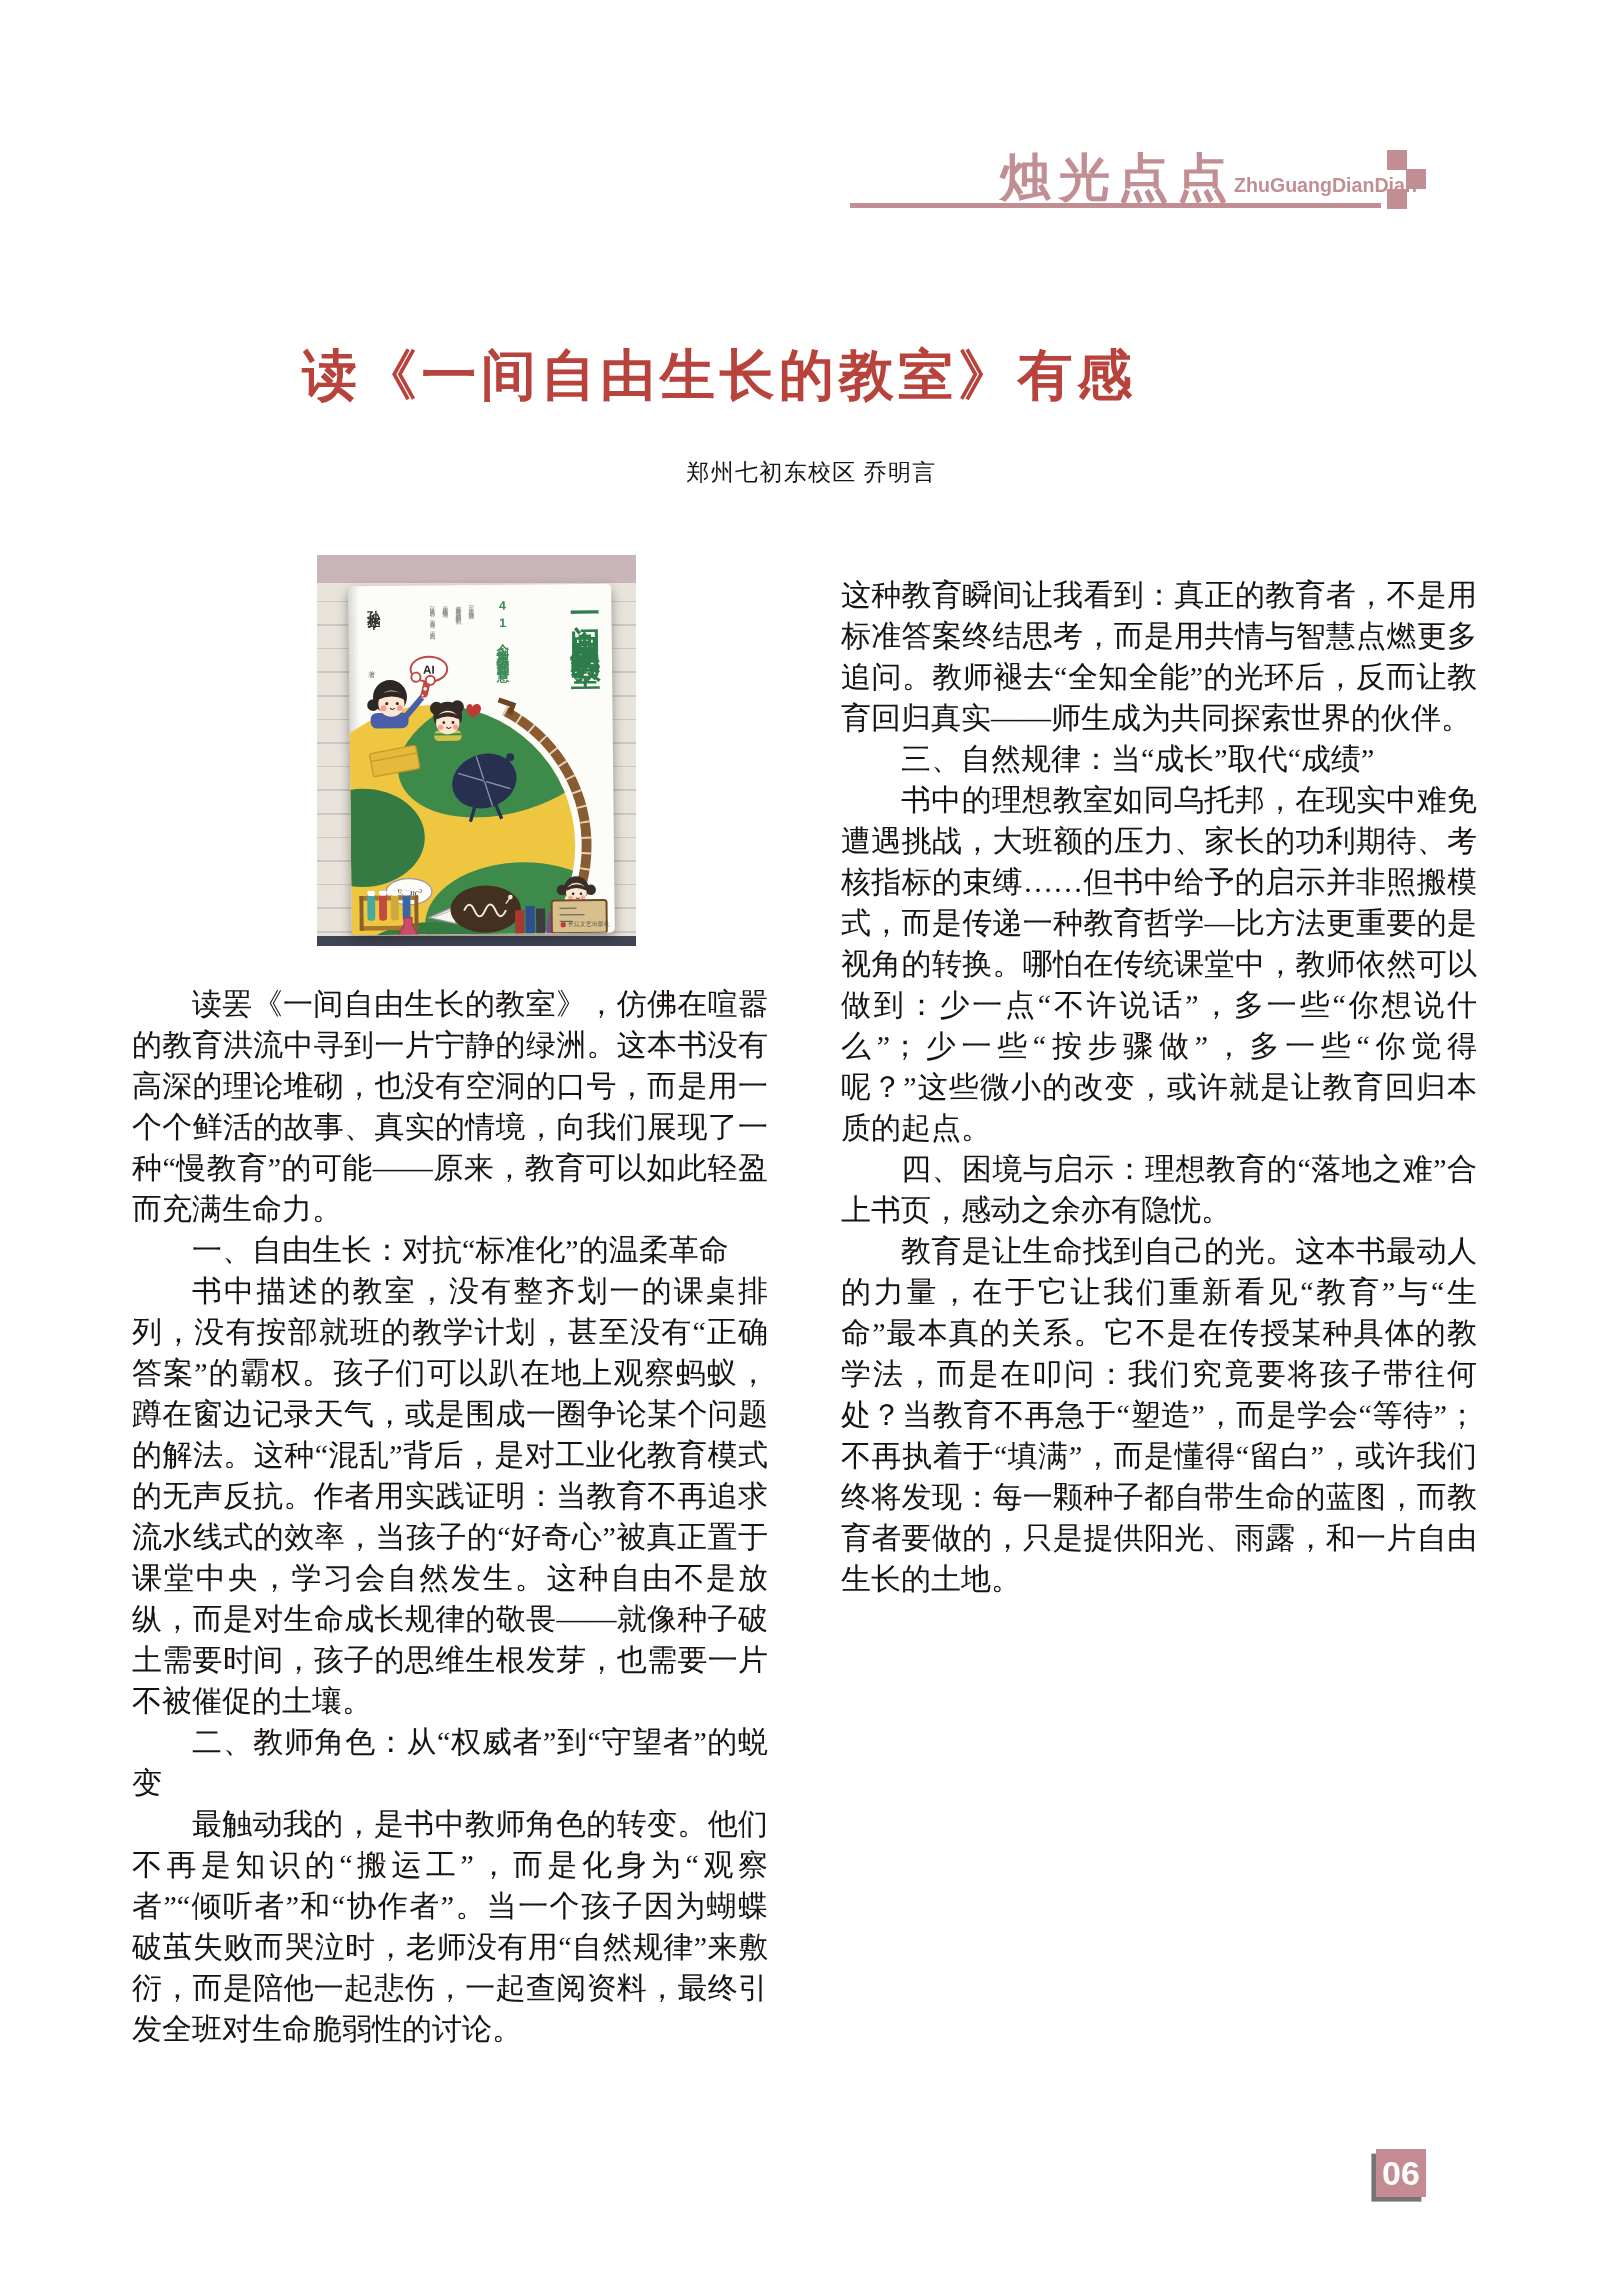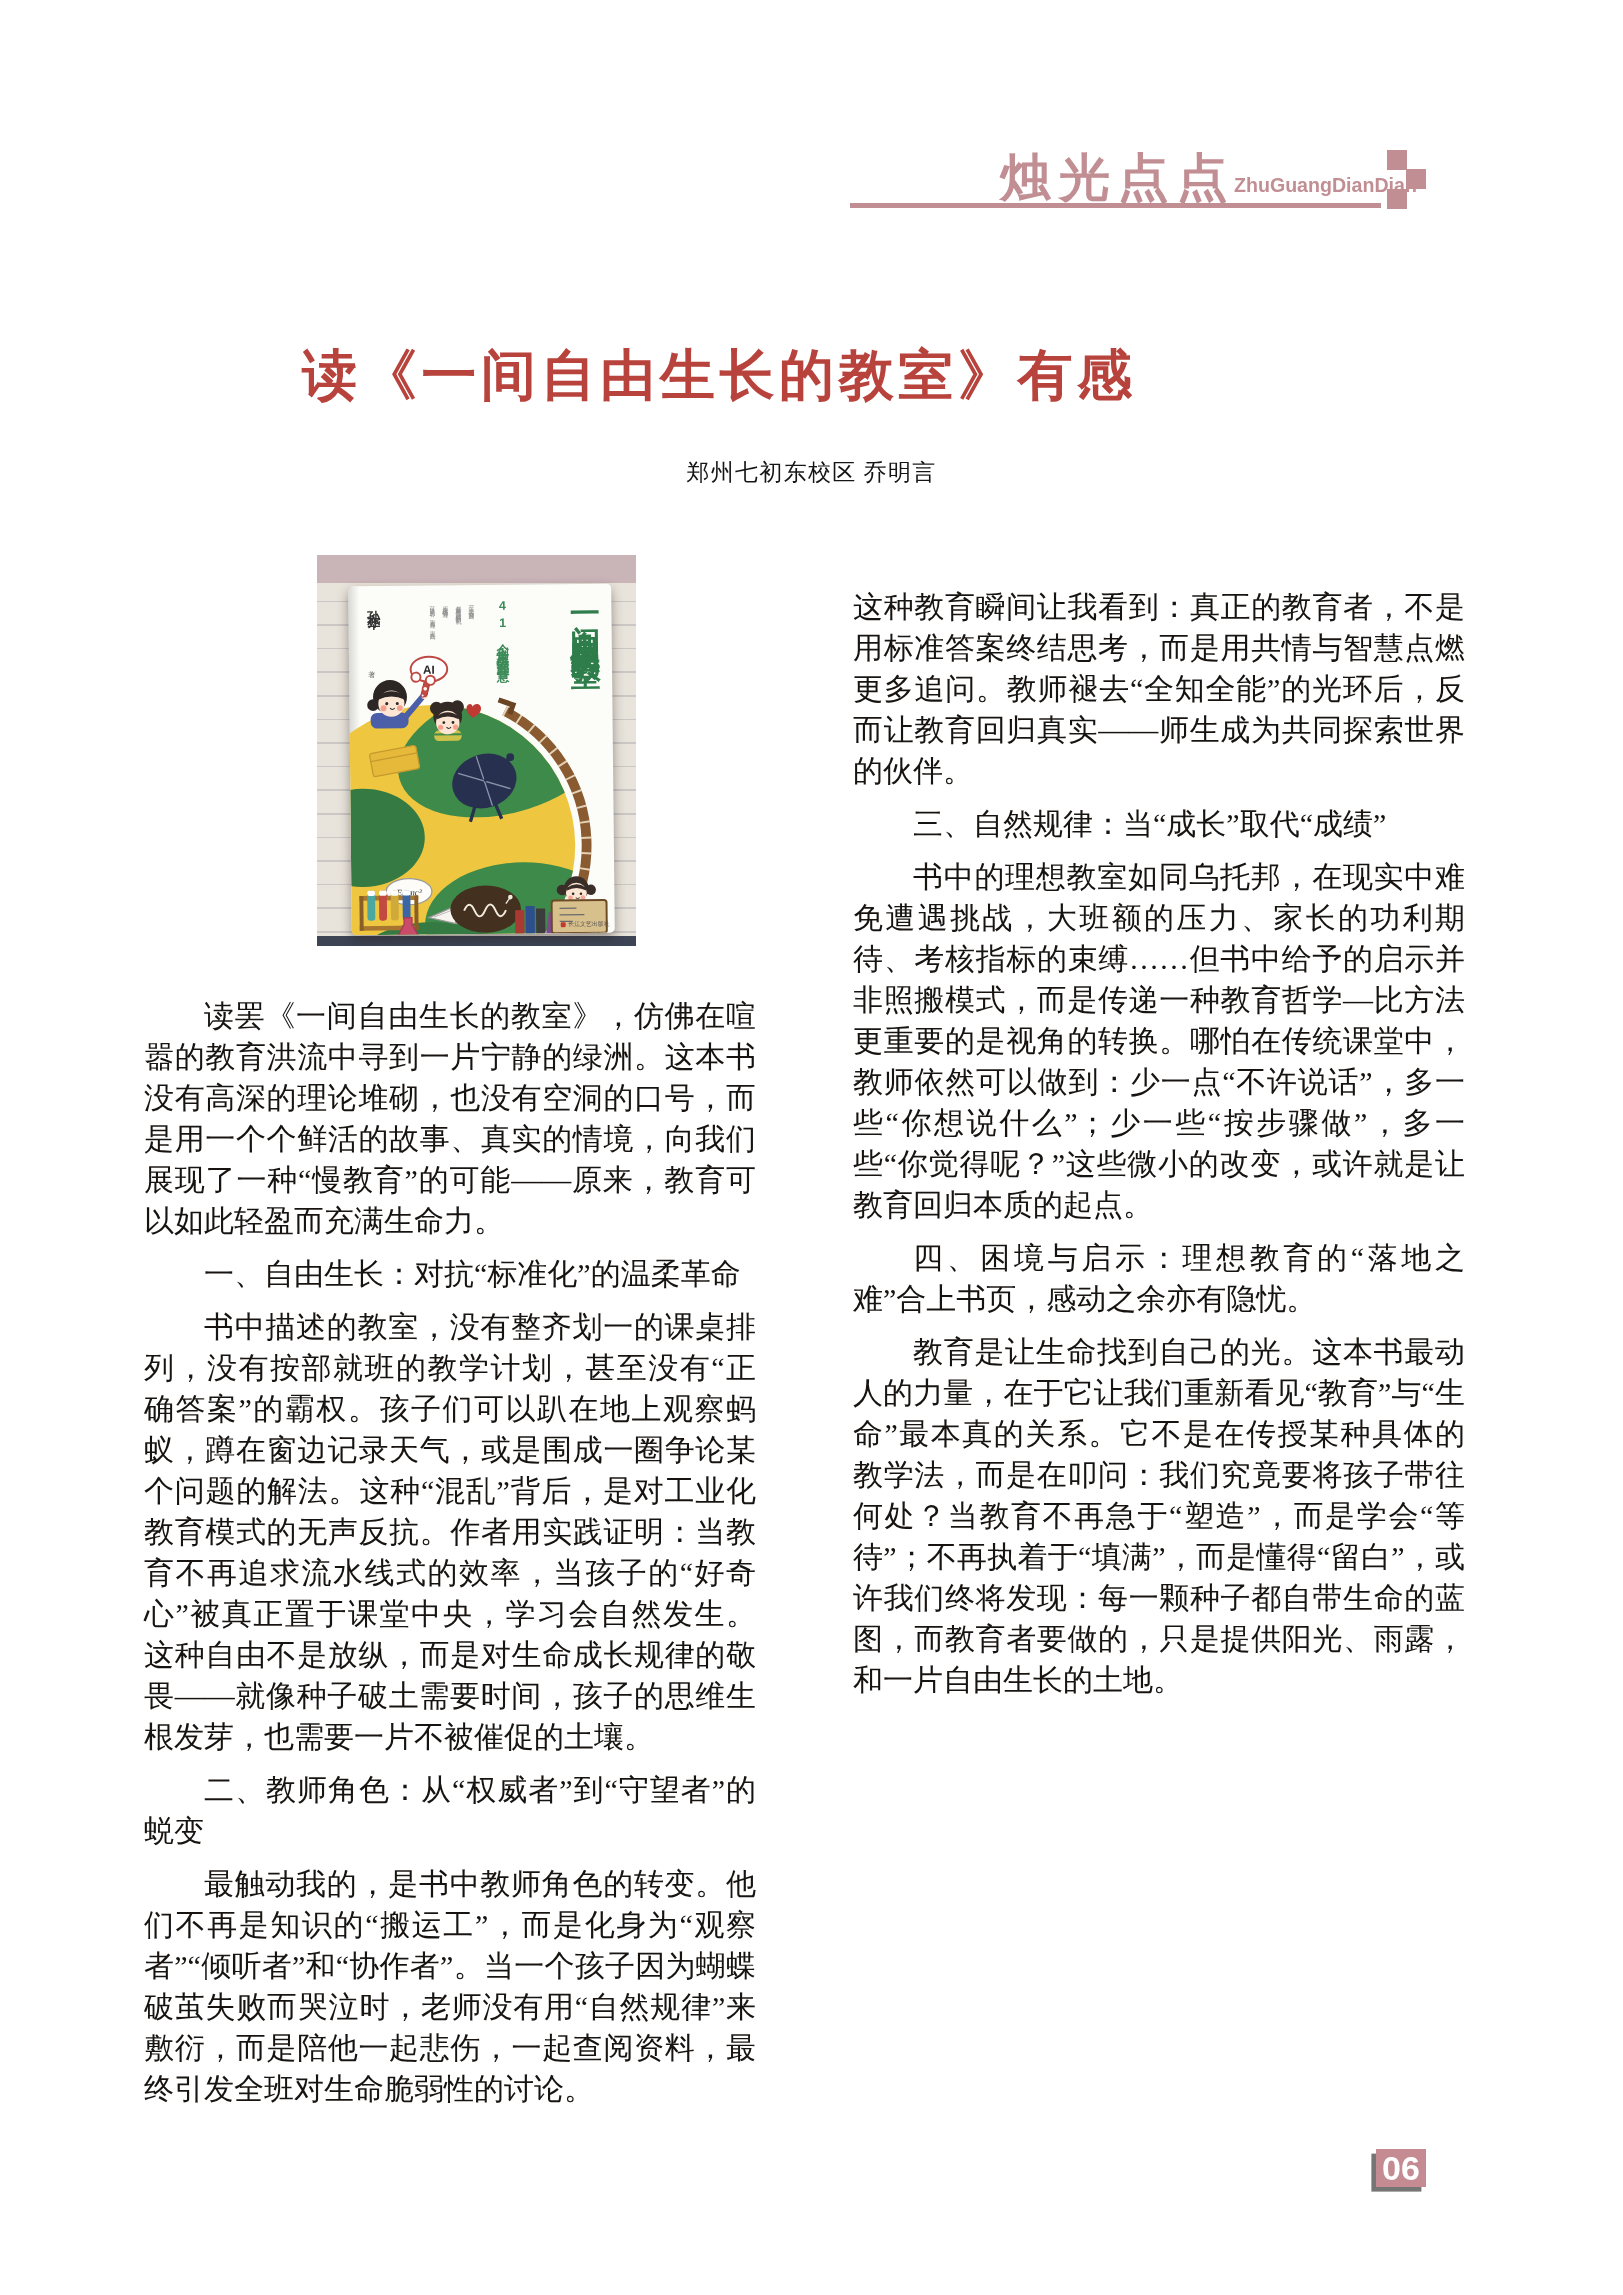--- a/index.html
+++ b/index.html
@@ -29,21 +29,21 @@
   }
   .article-byline{
     position:absolute;left:0;top:457px;width:1623px;text-align:center;
     font-size:23px;letter-spacing:1.3px;color:#151515;
   }
 
   
   .col{position:absolute;width:636px;font-size:30px;line-height:41px;text-align:justify;color:#161310;}
   .col-left{left:132px;top:983px;}
   .col-right{left:841px;top:574px;}
-  .col p{margin:12px;text-indent:2em;}
+  .col p{margin:0;text-indent:2em;}
   .col p.noindent{text-indent:0;}
 
   
   .photo{
     position:absolute;left:317px;top:555px;width:319px;height:391px;
     background:#e9e4db;overflow:hidden;
   }
   .photo .nb-paper{
     position:absolute;left:0;top:0;right:0;bottom:0;
     background:repeating-linear-gradient(to bottom,transparent 0 22px,rgba(125,125,140,.28) 22px 23.6px);
@@ -85,21 +85,21 @@
   }
   .cover-publisher{
     position:absolute;right:5.2px;bottom:3.9px;font-size:5.9px;color:#555;white-space:nowrap;
     font-family:"Liberation Sans", sans-serif;
   }
   .cover-publisher .mark{display:inline-block;width:5.2px;height:5.2px;background:#bf3a33;border-radius:1.3px;margin-right:2.6px;vertical-align:middle;}
   .cover-art{position:absolute;left:0;top:0;}
 
   
   .page-num{
-    position:absolute;left:1376px;top:2149px;width:50px;height:38px;
+    position:absolute;left:1376px;top:2149px;width:50px;height:48px;
     background:#c48c92;color:#ffffff;display:flex;align-items:center;justify-content:center;
     font-family:"Liberation Sans", sans-serif;font-weight:bold;font-size:34px;
     box-shadow:-4.6px 4.6px 0 #757575;
   }
 </style>
 </head>
 <body>
 
 <div>
   <div class="masthead-cn">烛光点点</div>

